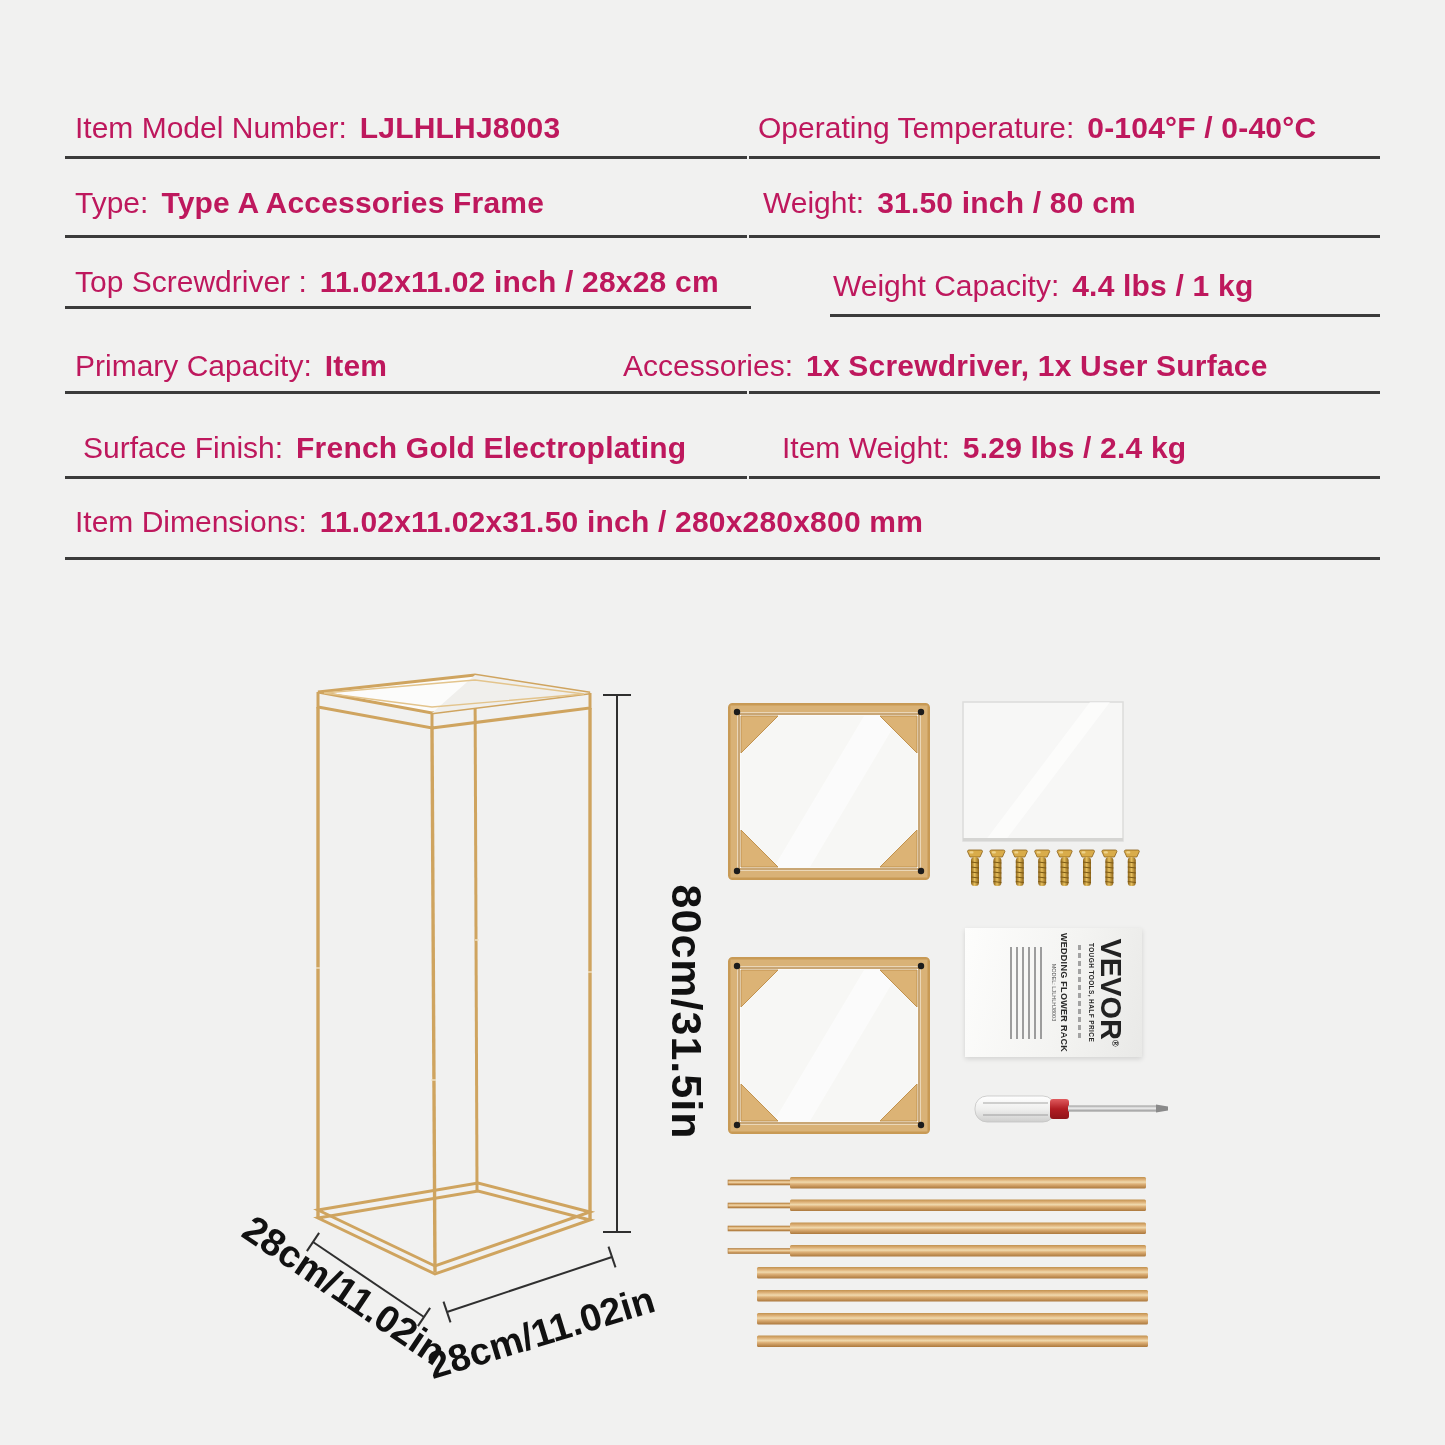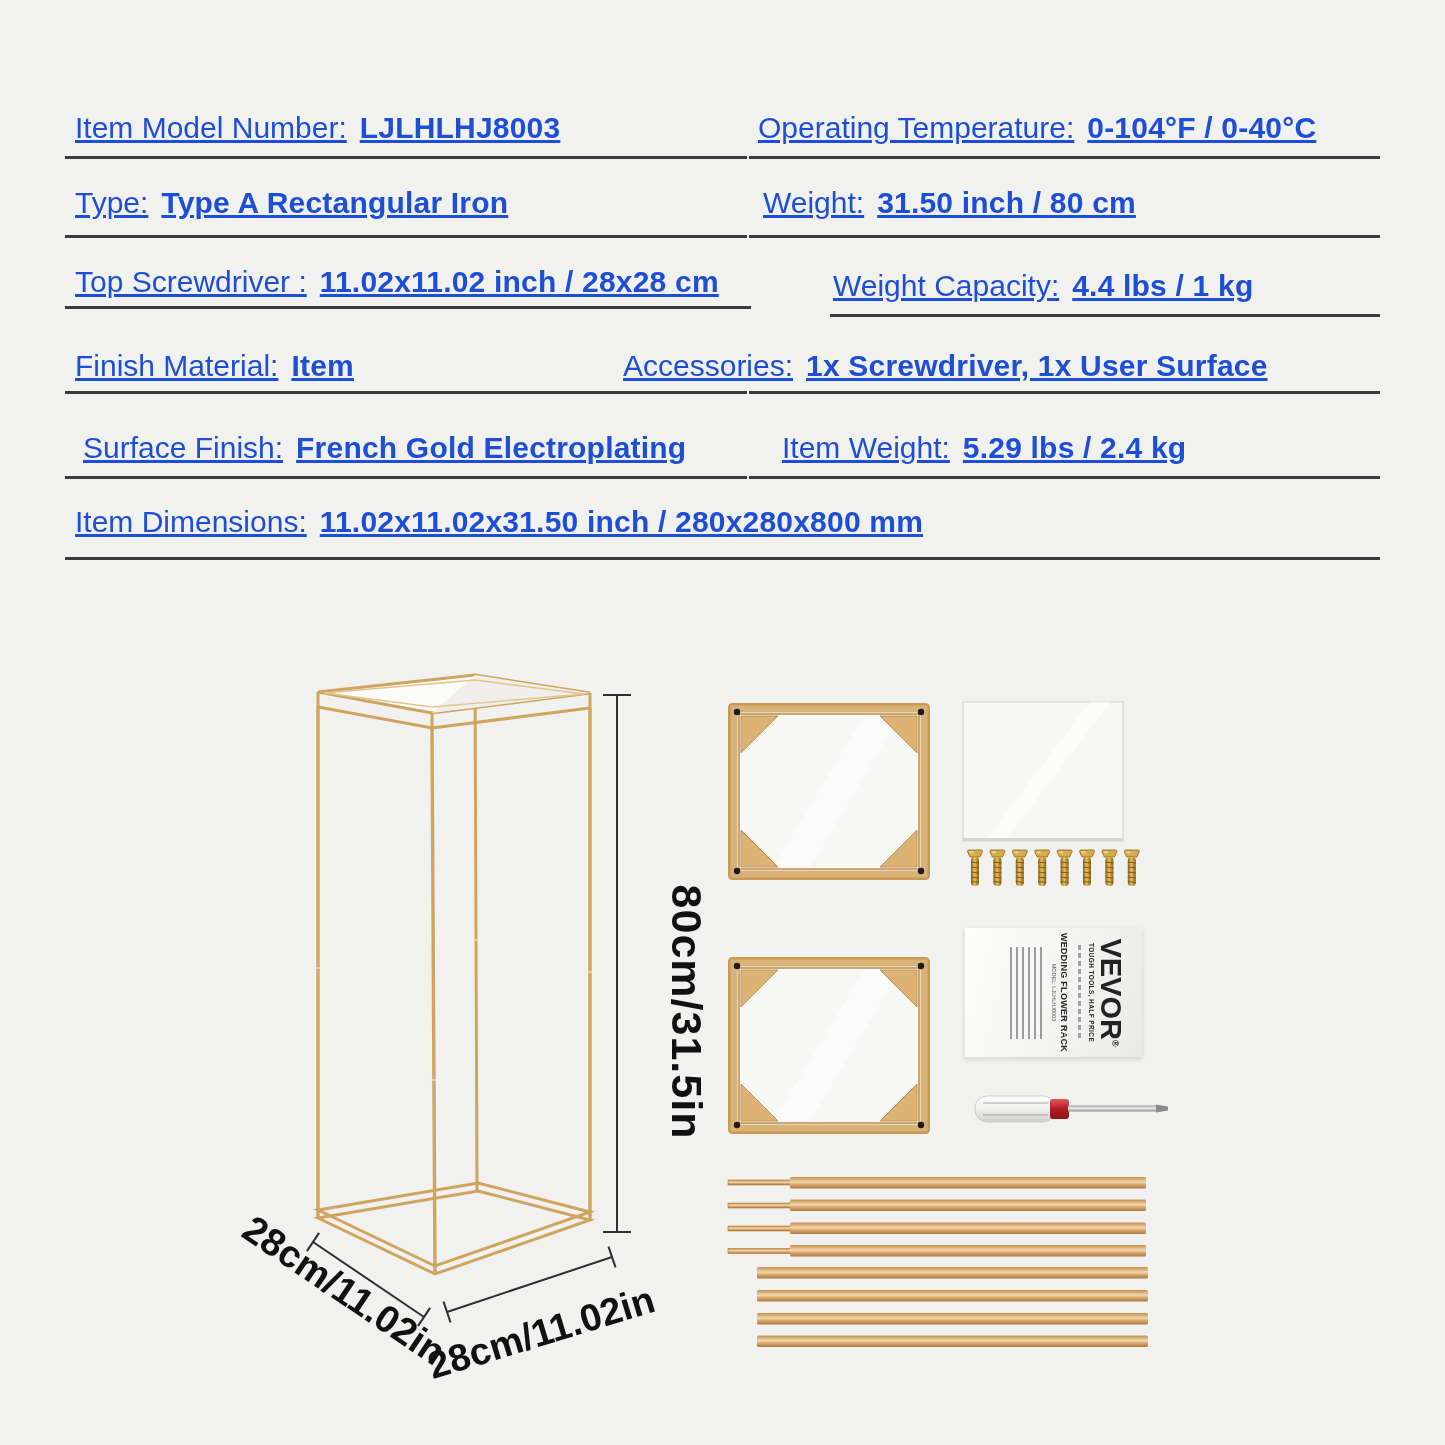--- a/index.html
+++ b/index.html
@@ -4,22 +4,22 @@
 <style>
   html,body{margin:0;padding:0;}
   body{
     width:1445px;height:1445px;position:relative;
     background:#f1f1f0;
     font-family:"Liberation Sans",sans-serif;
     overflow:hidden;
   }
   
   .cell{
-    position:absolute;font-size:30px;color:#1d4ed8;
-    white-space:nowrap;height:46px;line-height:46px;text-decoration:underline;
+    position:absolute;font-size:30px;color:#be185d;
+    white-space:nowrap;height:46px;line-height:46px;
   }
   .cell .lbl{margin-right:13px;}
   .cell .val{font-weight:bold;letter-spacing:.2px;}
   .hline{position:absolute;height:3px;background:#3b3b3b;}
   
   .manual{
     position:absolute;left:965px;top:928px;width:177px;height:129px;
     background:linear-gradient(105deg,#fdfdfc 0%,#f4f4f2 55%,#e9e9e7 100%);
     box-shadow:0 2px 5px rgba(0,0,0,.13);
   }
@@ -41,27 +41,27 @@
 </style>
 </head>
 <body>
 
 <div>
 
   <div class="cell" style="left:75px;top:105px">
     <span class="lbl">Item Model Number:</span><span class="val">LJLHLHJ8003</span>
   </div>
   <div class="cell" style="left:75px;top:180px">
-    <span class="lbl">Type:</span><span class="val">Type A Rectangular Iron</span>
+    <span class="lbl">Type:</span><span class="val">Type A Accessories Frame</span>
   </div>
   <div class="cell" style="left:75px;top:259px">
     <span class="lbl">Top Screwdriver :</span><span class="val">11.02x11.02 inch / 28x28 cm</span>
   </div>
   <div class="cell" style="left:75px;top:343px">
-    <span class="lbl">Finish Material:</span><span class="val">Item</span>
+    <span class="lbl">Primary Capacity:</span><span class="val">Item</span>
   </div>
   <div class="cell" style="left:83px;top:425px">
     <span class="lbl">Surface Finish:</span><span class="val">French Gold Electroplating</span>
   </div>
 
   <div class="cell" style="left:758px;top:105px">
     <span class="lbl">Operating Temperature:</span><span class="val">0-104°F / 0-40°C</span>
   </div>
   <div class="cell" style="left:763px;top:180px">
     <span class="lbl">Weight:</span><span class="val">31.50 inch / 80 cm</span>

